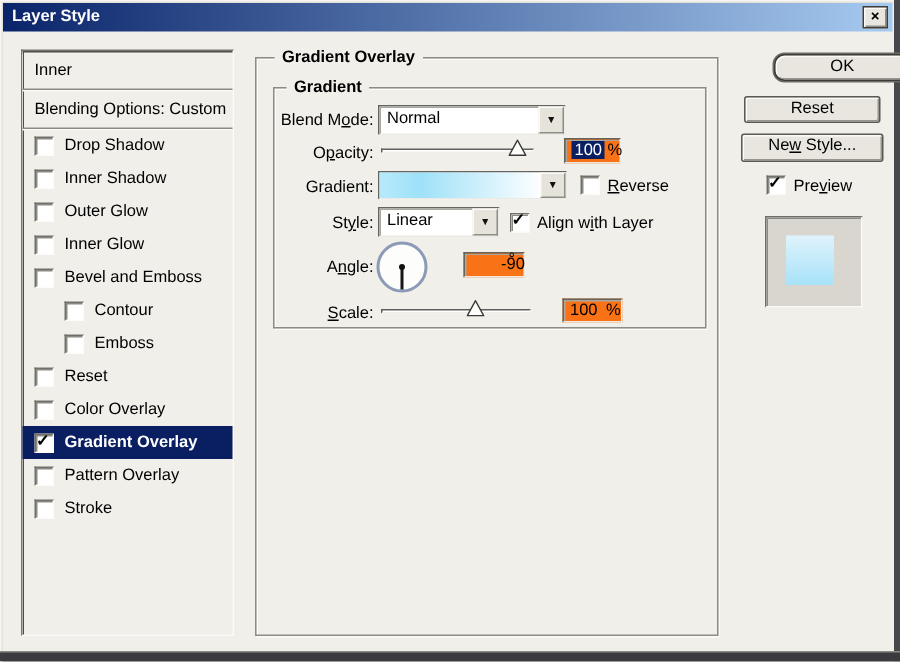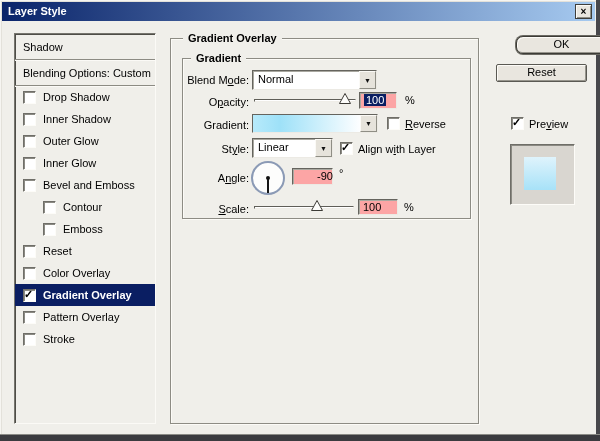--- a/index.html
+++ b/index.html
@@ -50,22 +50,22 @@
   .group-outer{left:170px;top:38px;width:309px;height:386px;}
   .group-inner{left:11px;top:19px;width:289px;height:161px;}
   .legend{position:absolute;top:-8px;background:var(--bg,#f0efea);padding:0 5px;font-weight:bold;height:14px;line-height:14px;white-space:nowrap;}
   .flabel{position:absolute;left:0;width:66px;text-align:right;white-space:nowrap;}
   
   .dropdown{position:absolute;background:#fff;display:flex;align-items:stretch;
     border:1px solid;border-color:#65645e #eceae4 #eceae4 #65645e;box-shadow:inset 1px 1px 0 #a9a8a0;}
   .dd-text{flex:1;padding:2px 0 0 5px;white-space:nowrap;overflow:hidden;}
   .dd-btn{width:17px;flex:none;background:#e6e3db;border:1px solid;border-color:#fbfaf6 #8f8e85 #8f8e85 #fbfaf6;
     display:flex;align-items:center;justify-content:center;font-size:7px;color:#111;}
-  .numfield{position:absolute;background:#fca5a5;padding:1px 0 0 4px;
-    border:1px solid;border-color:#65645e #eceae4 #eceae4 #65645e;box-shadow:inset 1px 1px 0 #a9a8a0;}
+  .numfield{position:absolute;background:#f97316;padding:1px 0 0 4px;
+    border:1px solid;border-color:#65645e #eceae4 #eceae4 #65645e;box-shadow:inset 1px 1px 0 #a9a8a0;margin-left:17px;}
   .numfield .sel{background:var(--sel,#0a1e62);color:#fff;padding:0 2px;}
   .unit{position:absolute;white-space:nowrap;}
   .slider{position:absolute;height:13px;}
   .slider .track{position:absolute;left:0;right:0;top:7px;height:3px;background:#fff;
     border:1px solid;border-color:#5f5e58 #efede7 #efede7 #5f5e58;}
   .slider .thumb{position:absolute;top:1px;width:12px;height:11px;}
   .swatch-wrap{position:absolute;display:flex;align-items:stretch;background:#fff;
     border:1px solid;border-color:#65645e #eceae4 #eceae4 #65645e;box-shadow:inset 1px 1px 0 #a9a8a0;}
   .swatch{flex:1;}
   .dial{position:absolute;width:34px;height:34px;border-radius:50%;background:#fdfdfc;border:2px solid #8b9ab5;}
@@ -90,21 +90,21 @@
   <div class="edge-right"></div>
   <div class="edge-bottom"></div>
 
   <div class="titlebar">
     <span>Layer Style</span>
     <div class="close-btn">×</div>
   </div>
 
   <div class="styles-list">
     <div class="sl-header">
-      <span>Shadow</span>
+      <span>Inner</span>
     </div>
     <div class="sl-blend">
       <span>Blending Options: Custom</span>
     </div>
 
     <div class="sl-row">
       <span class="checkbox"></span>
       <span class="lbl">Drop Shadow</span>
     </div>
     <div class="sl-row">
@@ -210,20 +210,21 @@
             <polygon points="6,0.5 11.5,10.5 0.5,10.5" fill="#fdfdfb" stroke="#3c3b36" stroke-width="1"></polygon>
           </svg>
       </div>
       <div class="numfield" style="left:175px;top:140px;width:40px;height:16px;"><span>100</span></div>
       <span class="unit" style="left:221px;top:142px;">%</span>
     </div>
   </div>
 
   <div class="btn default" style="left:496px;top:36px;width:91px;height:18px;">OK</div>
   <div class="btn" style="left:496px;top:64px;width:91px;height:18px;">Reset</div>
+  <div class="btn" style="left:494px;top:89px;width:95px;height:19px;"><span>Ne</span><u>w</u><span> Style...</span></div>
 
   <span class="checkbox abs-cb" style="left:511px;top:117px;">
     <span class="chk">✓</span>
   </span>
   <span class="cb-label" style="left:529px;top:118px;"><span>Pre</span><u>v</u><span>iew</span></span>
 
   <div class="preview-box">
     <div class="preview-square" style="background: linear-gradient(rgb(223, 243, 252), rgb(167, 226, 248));"></div>
   </div>
 </div>

